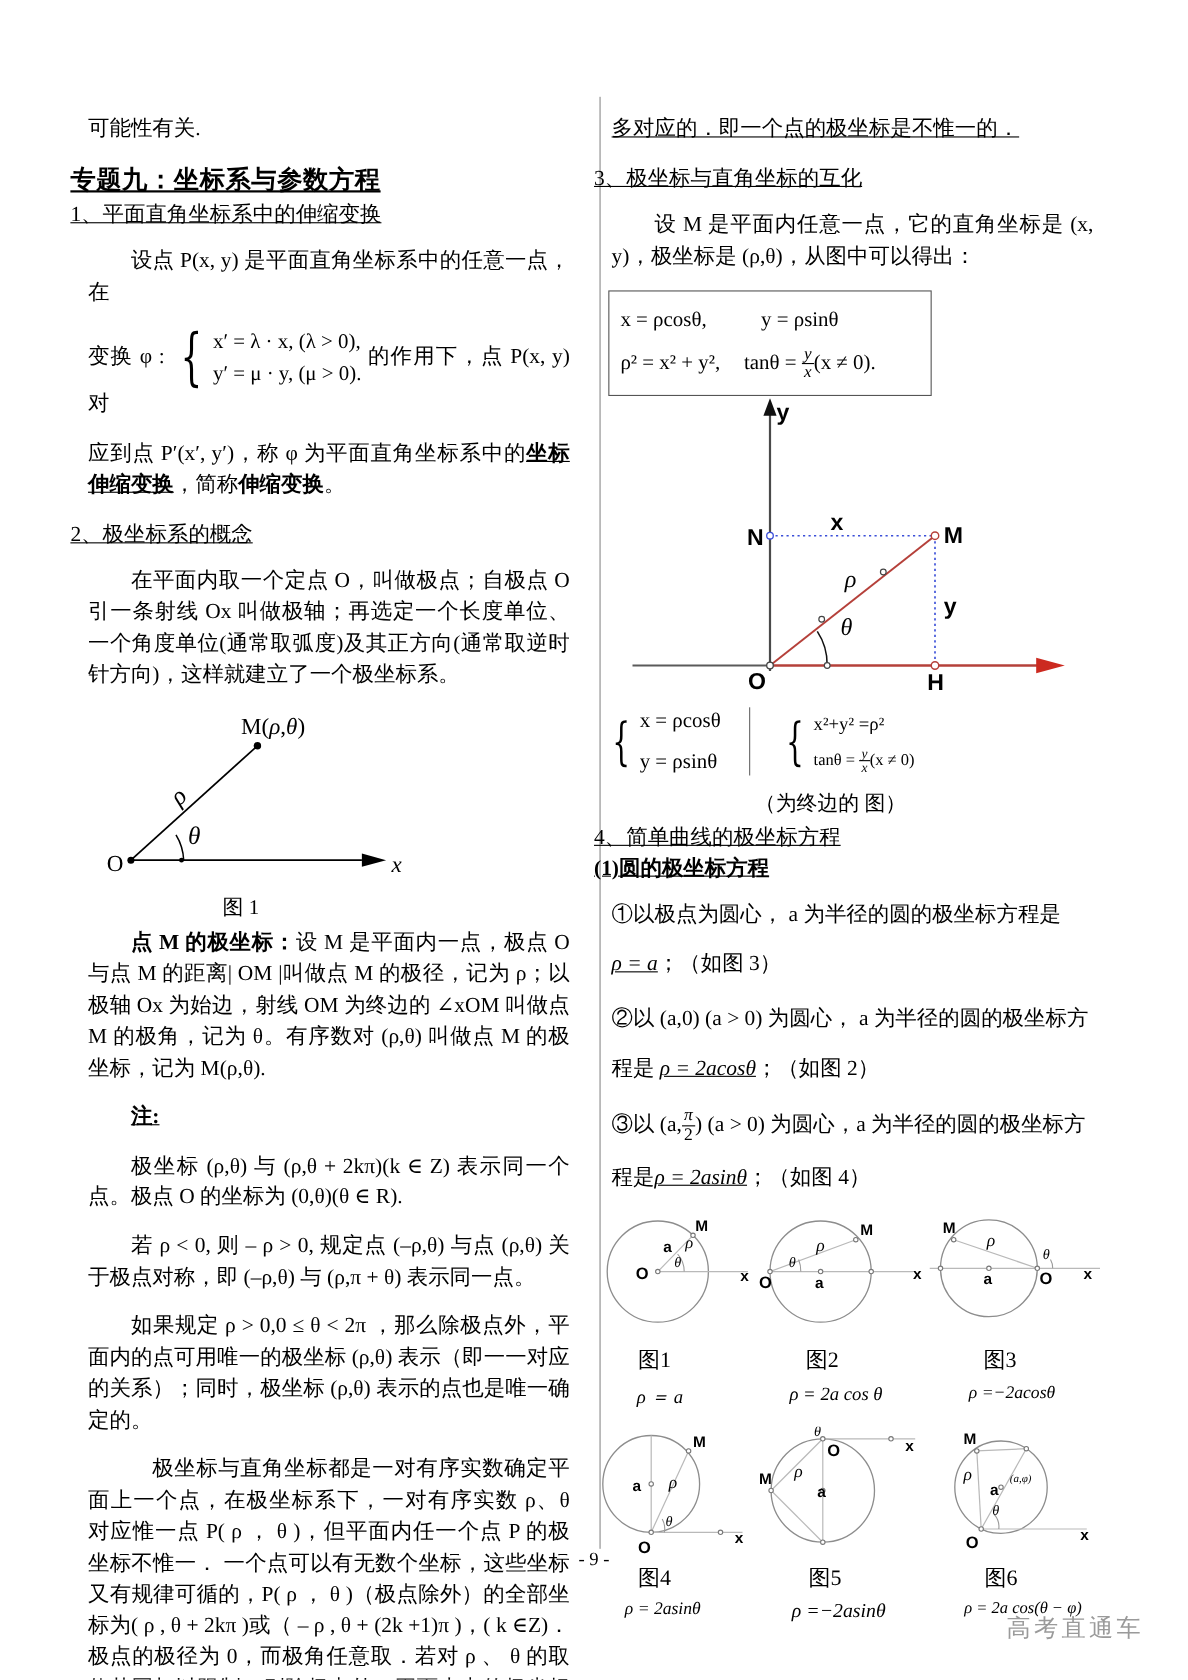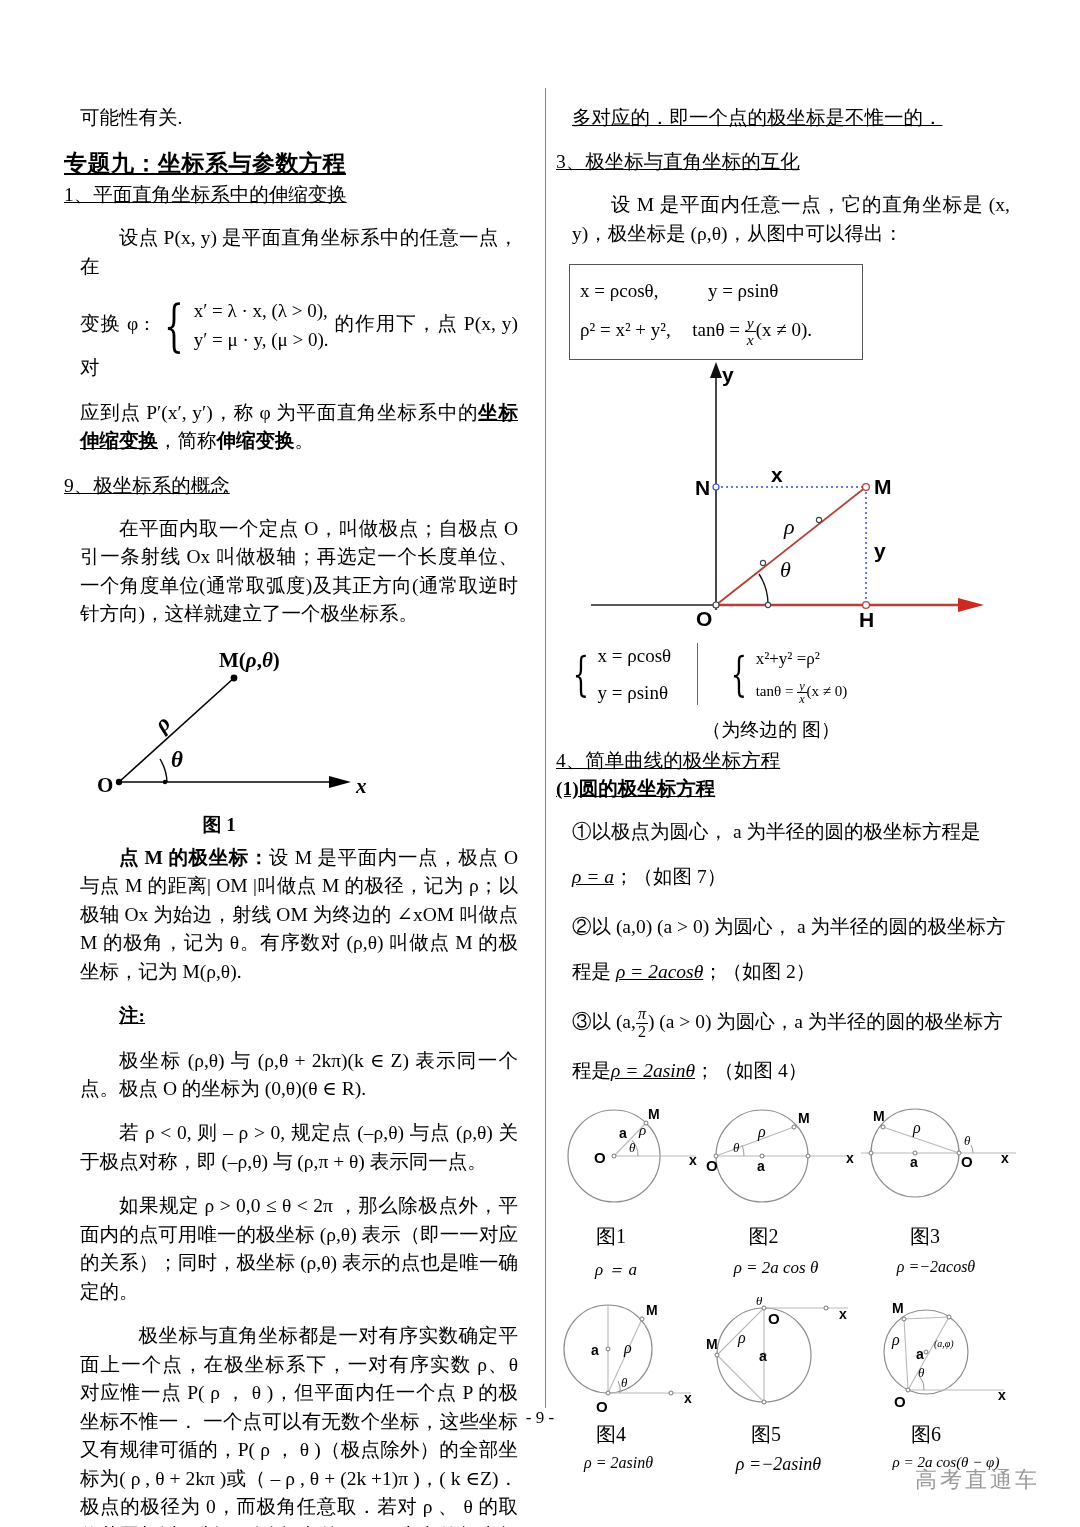--- a/index.html
+++ b/index.html
@@ -7,21 +7,21 @@
     width:1080px;height:1527px;
     background:#ffffff;
     font-family:"Liberation Serif","DejaVu Serif",serif;
     color:#000;
     position:relative;
     overflow:hidden;
   }
   .page{position:absolute;inset:0;}
   .col{position:absolute;top:88px;}
   .col-left{left:64px;width:470px;}
-  .col-right{left:556px;width:470px;}
+  .col-right{left:540px;width:470px;}
   .divider{
     position:absolute;left:545px;top:88px;width:0;height:1320px;
     border-left:1px solid #8a8a8a;
   }
   p{margin:16px;line-height:1.46;font-size:19.5px;text-align:justify;}
   .ind{text-indent:2em;}
   .ind3{text-indent:3em;}
   .u{text-decoration:underline;}
   .b{font-weight:bold;}
   .heading-main{
@@ -43,21 +43,21 @@
   }
   .sysrows{display:inline-block;font-size:19px;line-height:1.5;}
   
   .boxform{
     border:1px solid #555;padding:7px 10px 9px 10px;
     width:272px;margin:6px 0 0 13px;font-size:19px;line-height:2.05;
   }
   
   .figcap{text-align:center;font-size:19px;margin-top:2px;}
   svg{display:block;}
-  .fig1wrap{margin:4px 0 2px 0;font-weight:bold;}
+  .fig1wrap{margin:4px 0 2px 0;}
   .diagwrap{margin:2px 0 0 0;}
   .circles{margin-top:6px;}
   .pagenum{
     position:absolute;left:0;right:0;top:1408px;text-align:center;
     font-size:17px;color:#000;
   }
   .watermark{
     position:absolute;right:40px;top:1465px;
     font-size:22px;color:#9a9a9a;letter-spacing:3px;
     font-family:"Liberation Sans","DejaVu Sans",sans-serif;
@@ -88,21 +88,21 @@
         <span class="sysrows">
           <span style="display:block">x′ = λ · x, (λ &gt; 0),</span>
           <span style="display:block">y′ = μ · y, (μ &gt; 0).</span>
         </span>
       </span>
       <span>的作用下，点 P(x, y) 对</span>
     </p>
 
     <p><span>应到点 P′(x′, y′)，称 φ 为平面直角坐标系中的</span><span class="b u">坐标伸缩变换</span><span>，简称</span><span class="b">伸缩变换</span><span>。</span></p>
 
-    <div class="sec-head">9、极坐标系的概念</div>
+    <div class="sec-head">2、极坐标系的概念</div>
 
     <p class="ind">在平面内取一个定点 O，叫做极点；自极点 O 引一条射线 Ox 叫做极轴；再选定一个长度单位、一个角度单位(通常取弧度)及其正方向(通常取逆时针方向)，这样就建立了一个极坐标系。</p>
 
     <div class="fig1wrap">
       <svg width="420" height="165" viewBox="0 0 420 165">
         <line x1="55" y1="137" x2="265" y2="137" stroke="#000" stroke-width="1.6"></line>
         <polygon points="265,131 287,137 265,143" fill="#000"></polygon>
         <line x1="55" y1="137" x2="170" y2="33" stroke="#000" stroke-width="1.6"></line>
         <circle cx="55" cy="137" r="3.2" fill="#000"></circle>
         <circle cx="170" cy="33" r="3.4" fill="#000"></circle>
@@ -203,21 +203,21 @@
         </span>
       </div>
     </div>
 
     <div class="figcap" style="margin-top:6px;width:430px;">（为终边的 图）</div>
 
     <div class="sec-head" style="margin-top:4px;">4、简单曲线的极坐标方程</div>
     <div class="sec-head-b">(1)圆的极坐标方程</div>
 
     <p>①以极点为圆心， a 为半径的圆的极坐标方程是</p>
-    <p class="eqline"><span class="u mi">ρ = a</span><span>；（如图 7）</span></p>
+    <p class="eqline"><span class="u mi">ρ = a</span><span>；（如图 3）</span></p>
 
     <p style="margin-top:22px;">②以 (a,0) (a &gt; 0) 为圆心， a 为半径的圆的极坐标方</p>
     <p class="eqline"><span>程是</span>&nbsp;<span class="u mi">ρ = 2acosθ</span><span>；（如图 2）</span></p>
 
     <p style="margin-top:20px;"><span>③以 (a,</span><span class="frac"><span class="num mi">π</span><span class="den">2</span></span><span>) (a &gt; 0) 为圆心，a 为半径的圆的极坐标方</span></p>
     <p><span>程是</span><span class="u mi">ρ = 2asinθ</span><span>；（如图 4）</span></p>
 
     <div class="circles">
 
       <div style="display:flex;align-items:flex-start;">

